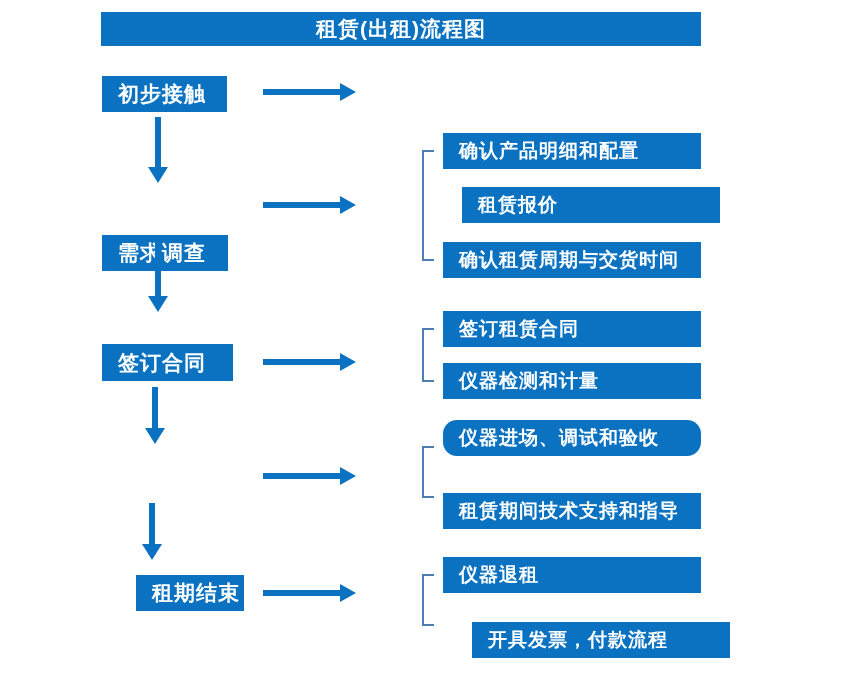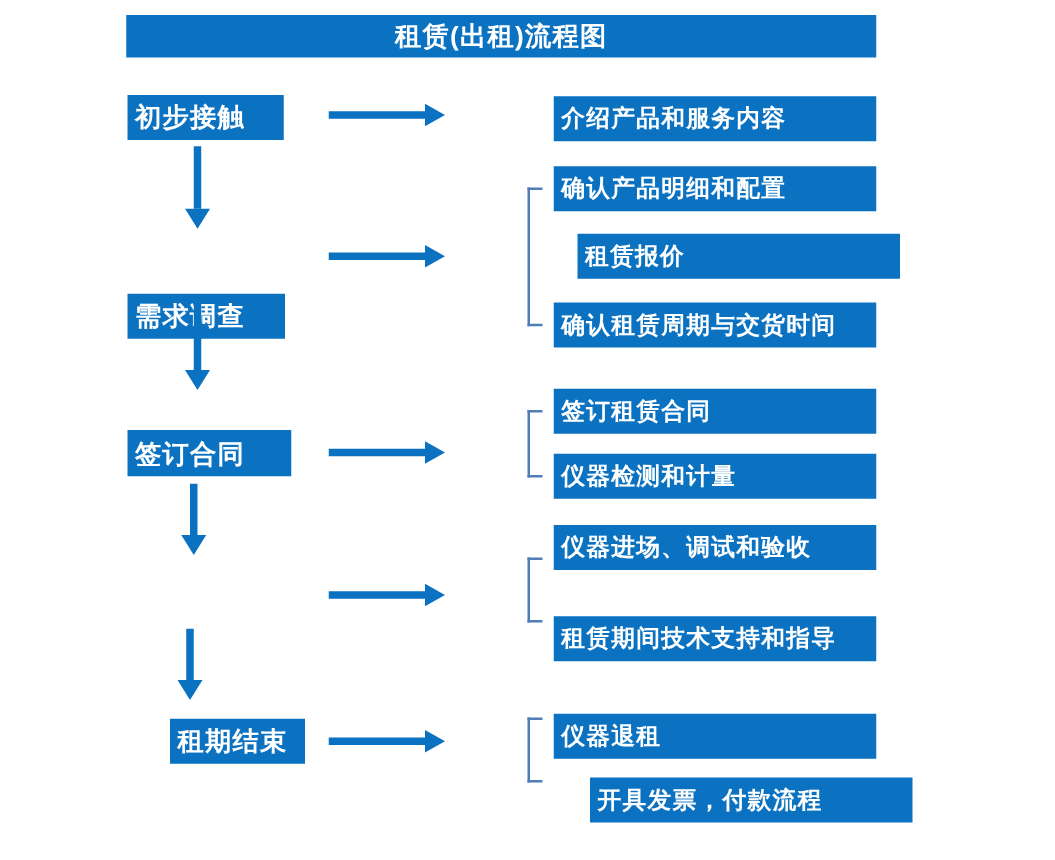--- a/index.html
+++ b/index.html
@@ -12,21 +12,21 @@
     text-align:center;
   }
   .bluebox{
     position:absolute;
     background:#0b72c1;
     color:#ffffff;
     font-weight:bold;
     display:flex;
     align-items:center;
     box-sizing:border-box;
-    padding-left:6px;
+    padding-left:16px;
     white-space:nowrap;
   }
   .titlebar{
     position:absolute;
     left:101px;top:12px;width:600px;height:34px;
     background:#0b72c1;color:#ffffff;
     font-weight:bold;font-size:21px;
     display:flex;align-items:center;justify-content:center;
     letter-spacing:1px;
   }
@@ -38,23 +38,23 @@
   .lbox3{left:102px;top:344px;width:131px;height:37px;}
   .lbox4{left:100px;top:458px;width:110px;height:37px;}
   .lbox5{left:100px;top:575px;width:108px;height:36px;margin-left:36px;}
 
   .rbox1{top:77px;}
   .rbox2{top:133px;}
   .rbox3{top:187px;margin-left:19px;}
   .rbox4{top:242px;}
   .rbox5{top:311px;}
   .rbox6{top:363px;}
-  .rbox7{top:420px;}
+  .rbox7{top:420px;border-radius:14px;}
   .rbox8{top:493px;}
-  .rbox9{top:571px;}
+  .rbox9{top:557px;}
   .rbox10{top:622px;margin-left:29px;}
 
   
   .harrow{position:absolute;left:263px;width:93px;height:18px;}
   .harrow .shaft{position:absolute;left:0;top:6px;width:77px;height:6px;background:#0b72c1;}
   .harrow .head{position:absolute;left:77px;top:0;width:0;height:0;
     border-left:16px solid #0b72c1;border-top:9px solid transparent;border-bottom:9px solid transparent;}
   .harrow1{top:83px;}
   .harrow2{top:196px;}
   .harrow3{top:353px;}
@@ -90,21 +90,20 @@
 
   <div class="titlebar">
     <span>租赁(出租)流程图</span>
   </div>
 
   <div class="bluebox lbox lbox1">初步接触</div>
   <div class="bluebox lbox lbox2">需求调查</div>
   <div class="bluebox lbox lbox3">签订合同</div>
   <div class="bluebox lbox lbox5">租期结束</div>
 
-  <div class="bluebox rbox rbox1">介绍产品和服务内容</div>
   <div class="bluebox rbox rbox2">确认产品明细和配置</div>
   <div class="bluebox rbox rbox3">租赁报价</div>
   <div class="bluebox rbox rbox4">确认租赁周期与交货时间</div>
   <div class="bluebox rbox rbox5">签订租赁合同</div>
   <div class="bluebox rbox rbox6">仪器检测和计量</div>
   <div class="bluebox rbox rbox7">仪器进场、调试和验收</div>
   <div class="bluebox rbox rbox8">租赁期间技术支持和指导</div>
   <div class="bluebox rbox rbox9">仪器退租</div>
   <div class="bluebox rbox rbox10">开具发票，付款流程</div>
 

